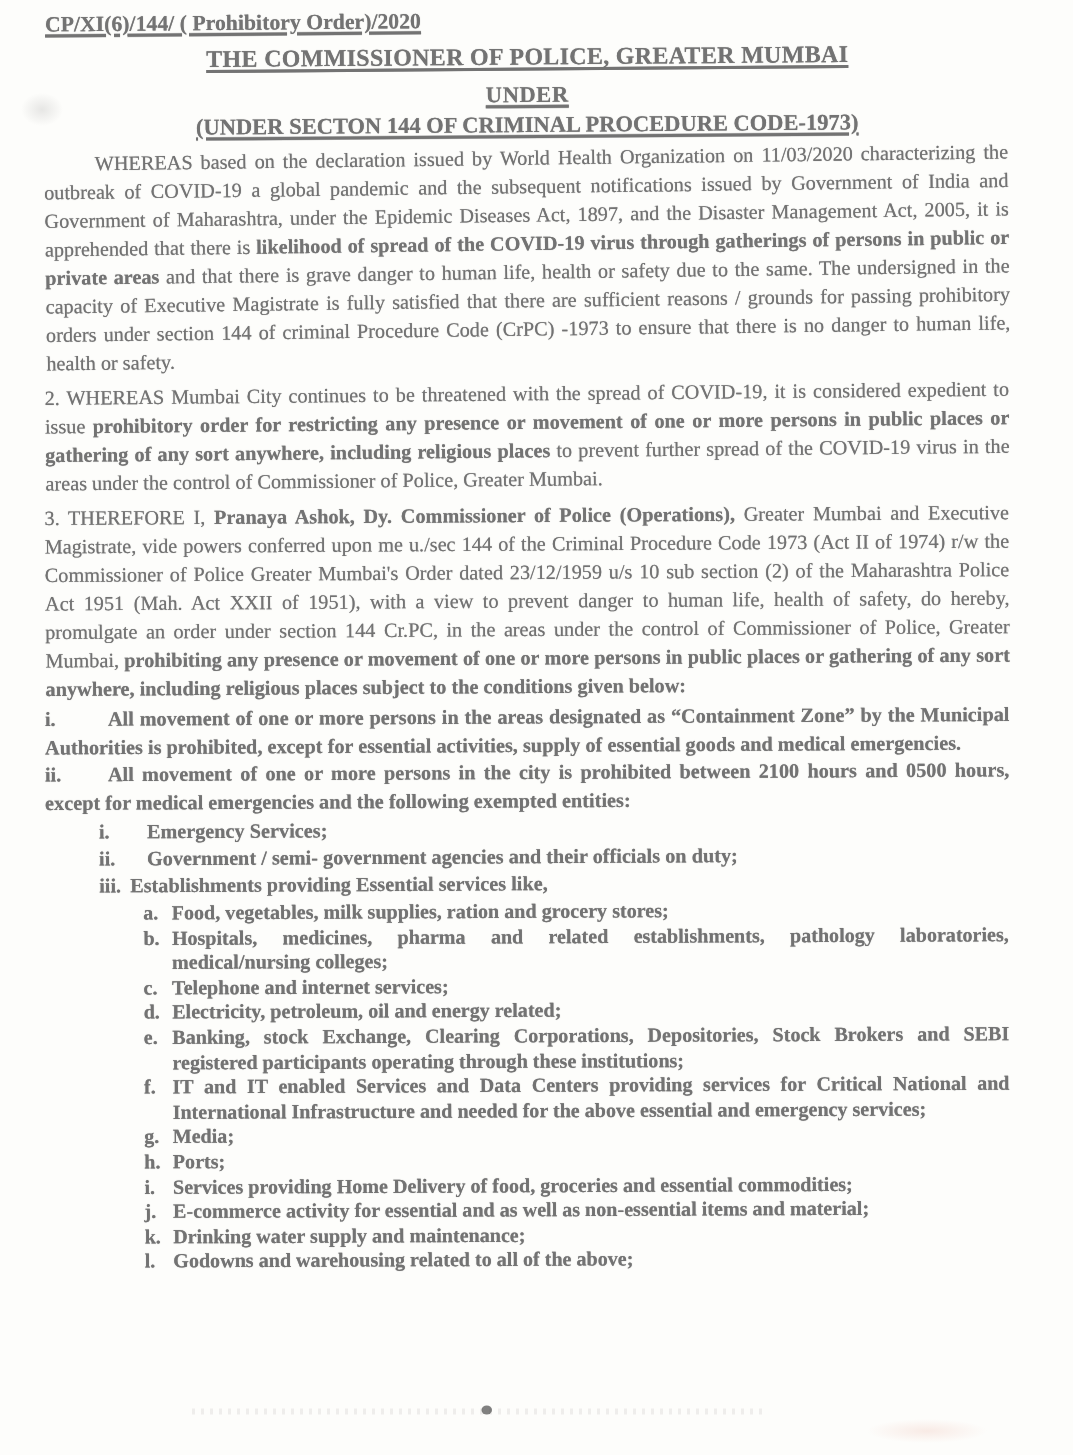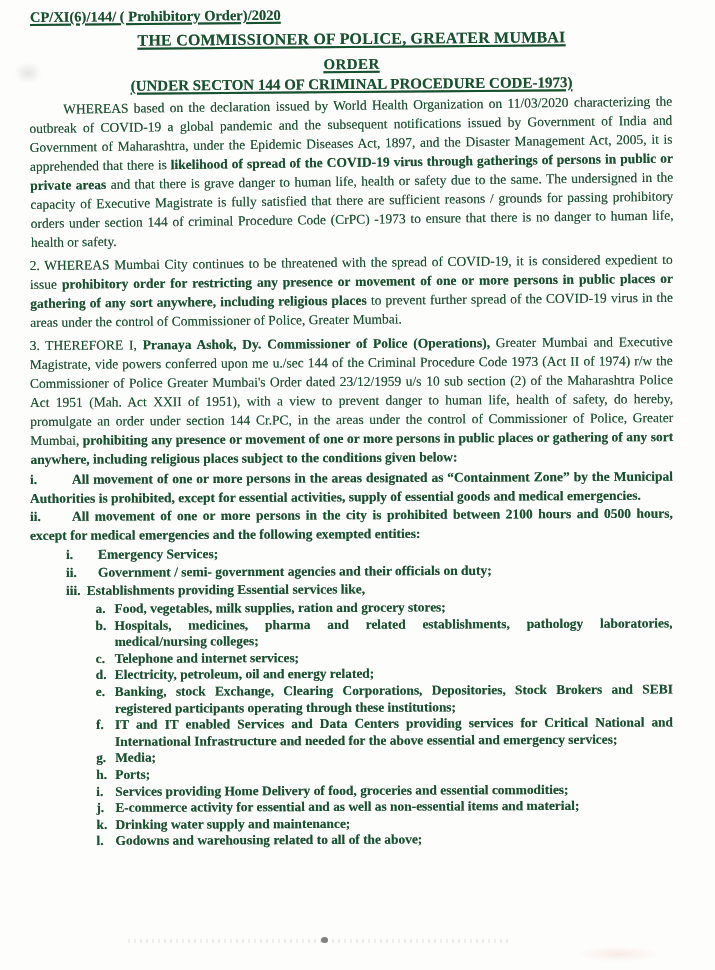--- a/index.html
+++ b/index.html
@@ -4,21 +4,21 @@
 <style>
   html,body{margin:0;padding:0;background:#ffffff;}
   .page{
     position:relative;
     width:715px;height:970px;
     box-sizing:border-box;
     padding:6px 42px 0 30px;
     background:#fdfdfb;
     overflow:hidden;
     font-family:"Liberation Serif", serif;
-    color:#14532d;
+    color:#737373;
     text-shadow:0 0 .5px rgba(25,25,28,.5);
   }
   .b{font-weight:bold;}
   .u{text-decoration:underline;text-underline-offset:2px;text-decoration-thickness:1.5px;}
   .ref{font-size:14.5px;line-height:18px;font-weight:bold;margin:2px 0 3px 0;transform:rotate(-0.5deg);transform-origin:0 50%;}
   .title{ text-align:center;font-weight:bold;transform:rotate(-0.45deg);}
   .t1{font-size:16px;line-height:20px;margin:1px 0 6px 0;letter-spacing:.2px;}
   .t2{font-size:15px;line-height:18px;margin:0 0 2px 0;letter-spacing:.4px;}
   .t3{font-size:15px;line-height:18px;margin:0 0 7px 0;}
   .para{font-size:13.5px;line-height:19px;text-align:justify;margin:0 0 4px 0;transform-origin:0 50%;}
@@ -50,21 +50,21 @@
 <div class="page">
 
   <div class="ref">
     <span class="u">CP/XI(6)/144/ ( Prohibitory Order)/2020</span>
   </div>
 
   <div class="title t1">
     <span class="u">THE COMMISSIONER OF POLICE, GREATER MUMBAI</span>
   </div>
   <div class="title t2">
-    <span class="u">ORDER</span>
+    <span class="u">UNDER</span>
   </div>
   <div class="title t3">
     <span class="u">(UNDER SECTON 144 OF CRIMINAL PROCEDURE CODE-1973)</span>
   </div>
 
   <p class="para p1"><span>WHEREAS based on the declaration issued by World Health Organization on 11/03/2020 characterizing the outbreak of COVID-19 a global pandemic and the subsequent notifications issued by Government of India and Government of Maharashtra, under the Epidemic Diseases Act, 1897, and the Disaster Management Act, 2005, it is apprehended that there is </span><span class="b">likelihood of spread of the COVID-19 virus through gatherings of persons in public or private areas</span><span> and that there is grave danger to human life, health or safety due to the same. The undersigned in the capacity of Executive Magistrate is fully satisfied that there are sufficient reasons / grounds for passing prohibitory orders under section 144 of criminal Procedure Code (CrPC) -1973 to ensure that there is no danger to human life, health or safety.</span></p>
 
   <p class="para p2"><span>2. WHEREAS Mumbai City continues to be threatened with the spread of COVID-19, it is considered expedient to issue </span><span class="b">prohibitory order for restricting any presence or movement of one or more persons in public places or gathering of any sort anywhere, including religious places</span><span> to prevent further spread of the COVID-19 virus in the areas under the control of Commissioner of Police, Greater Mumbai.</span></p>
 
   <p class="para p3"><span>3. THEREFORE I, </span><span class="b">Pranaya Ashok, Dy. Commissioner of Police (Operations),</span><span> Greater Mumbai and Executive Magistrate, vide powers conferred upon me u./sec 144 of the Criminal Procedure Code 1973 (Act II of 1974) r/w the Commissioner of Police Greater Mumbai's Order dated 23/12/1959 u/s 10 sub section (2) of the Maharashtra Police Act 1951 (Mah. Act XXII of 1951), with a view to prevent danger to human life, health of safety, do hereby, promulgate an order under section 144 Cr.PC, in the areas under the control of Commissioner of Police, Greater Mumbai, </span><span class="b">prohibiting any presence or movement of one or more persons in public places or gathering of any sort anywhere, including religious places subject to the conditions given below:</span></p>

